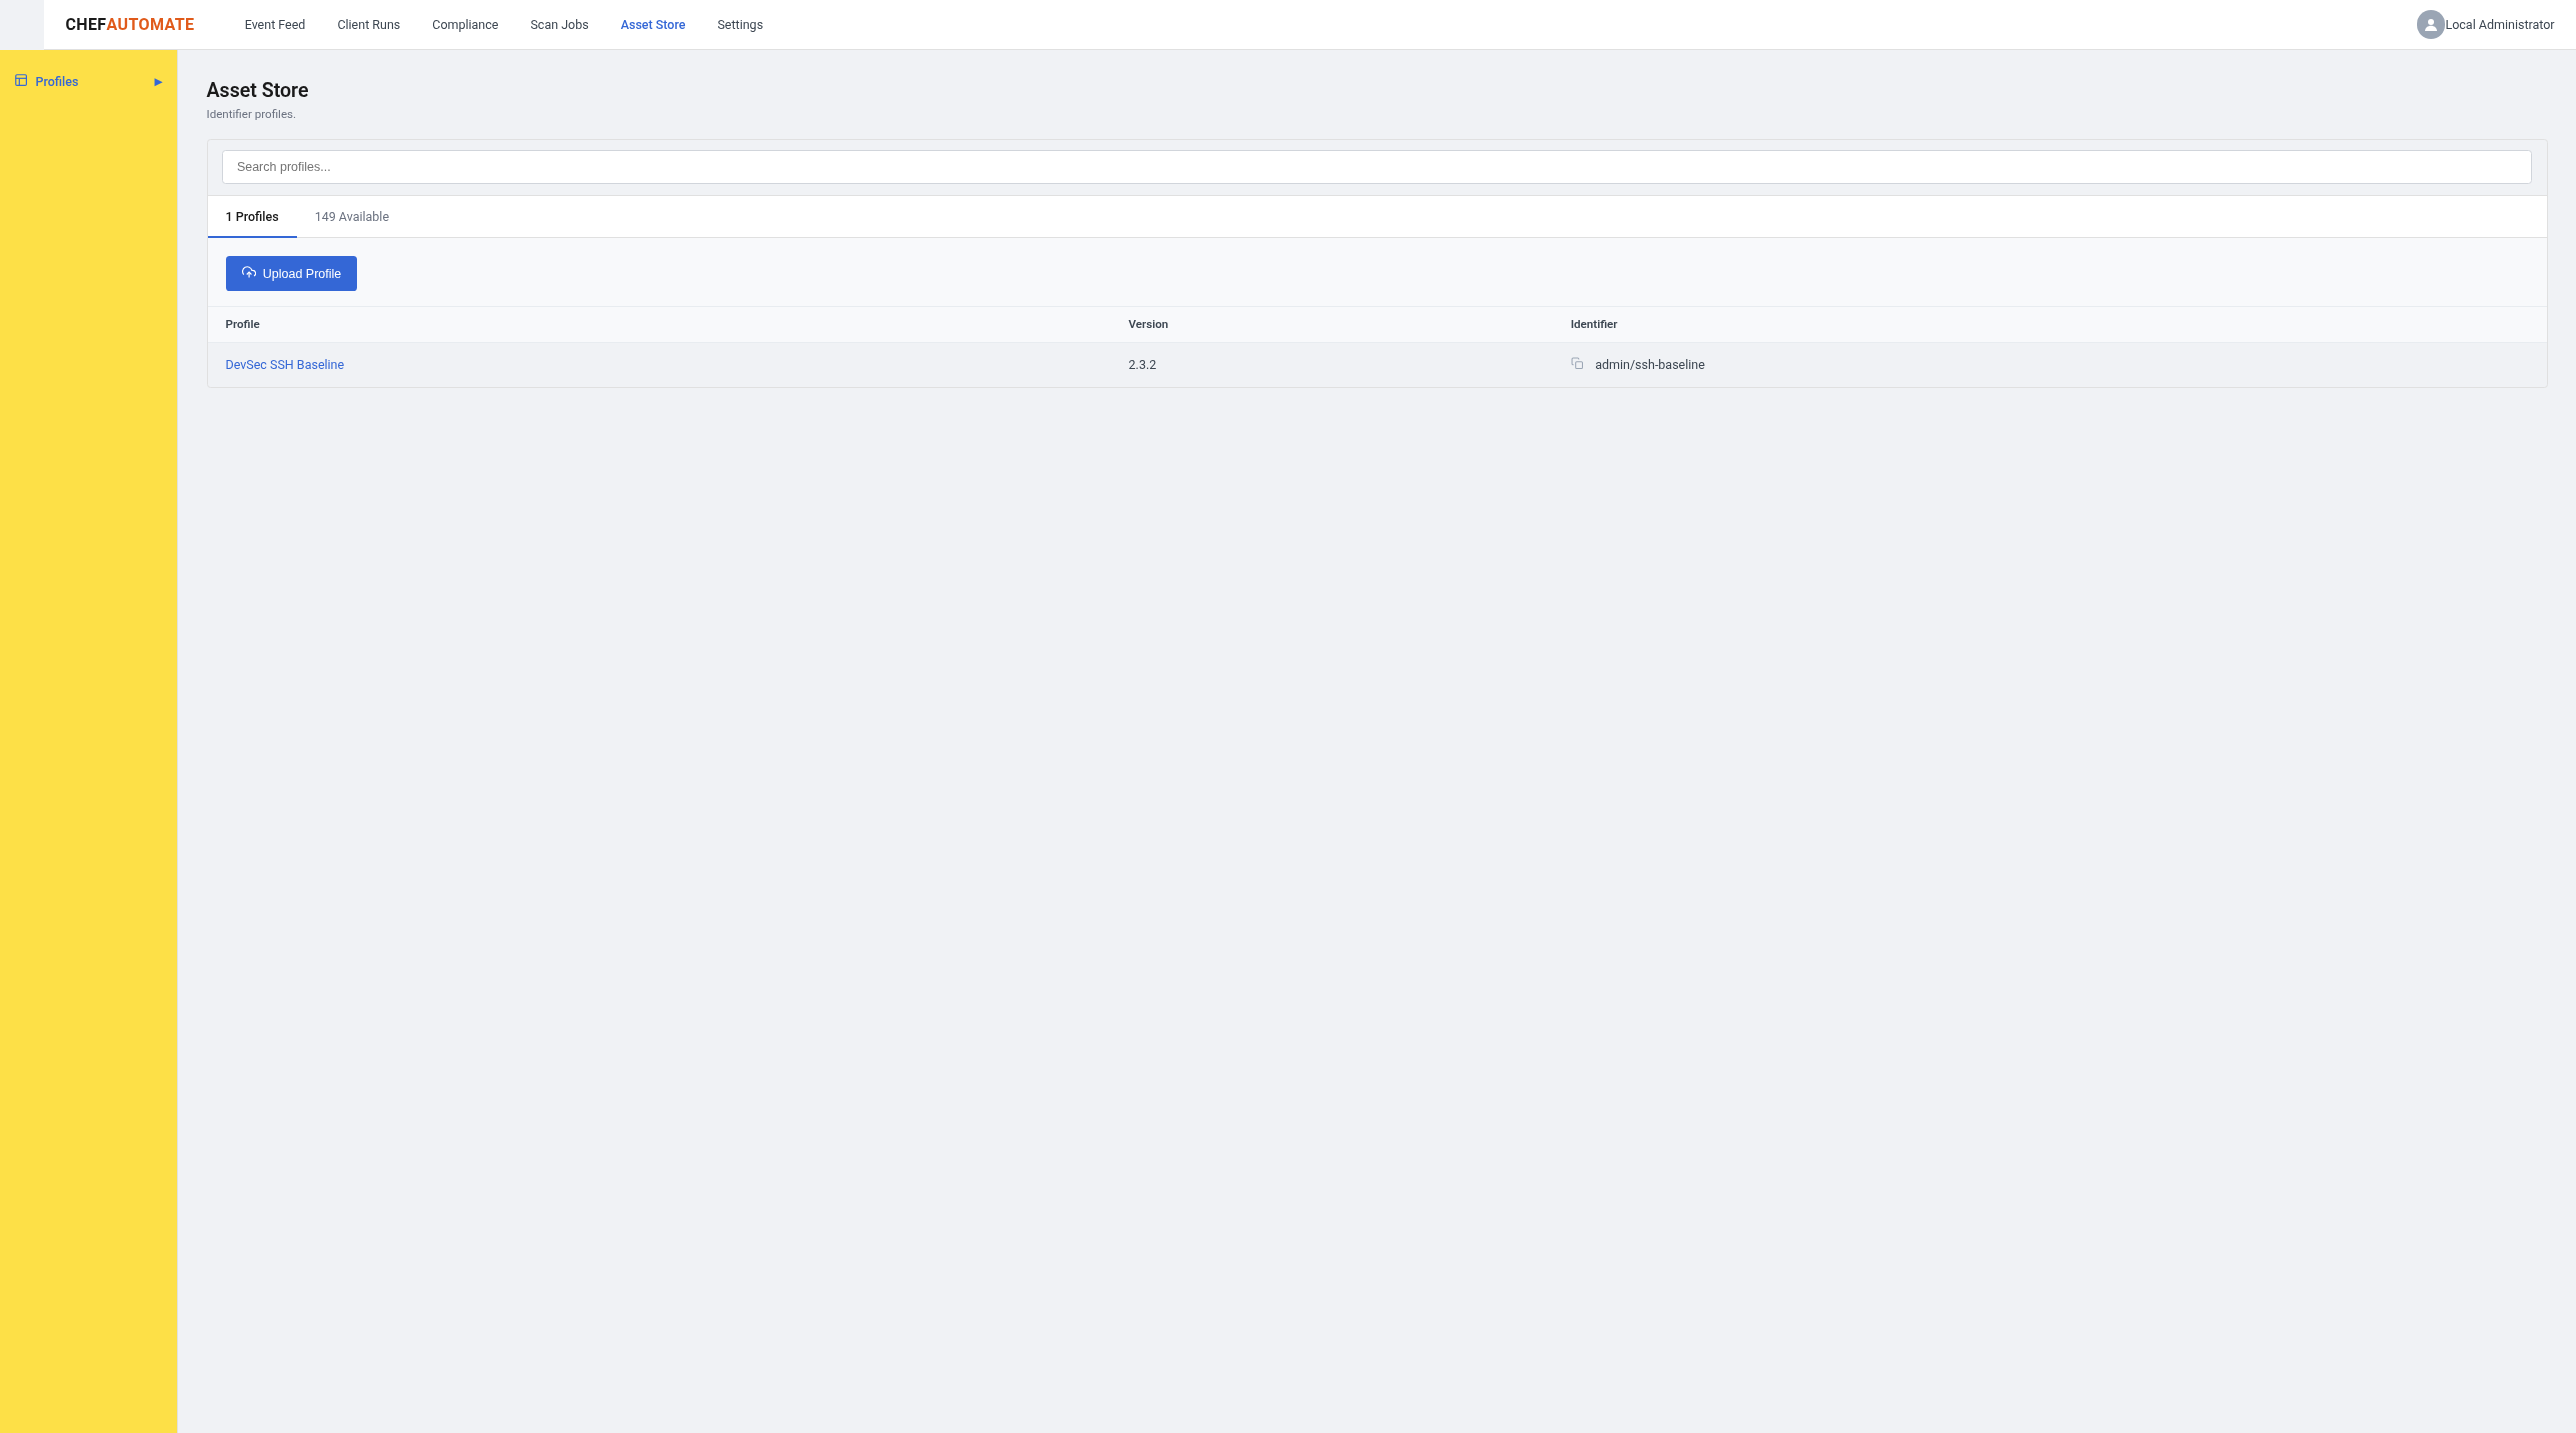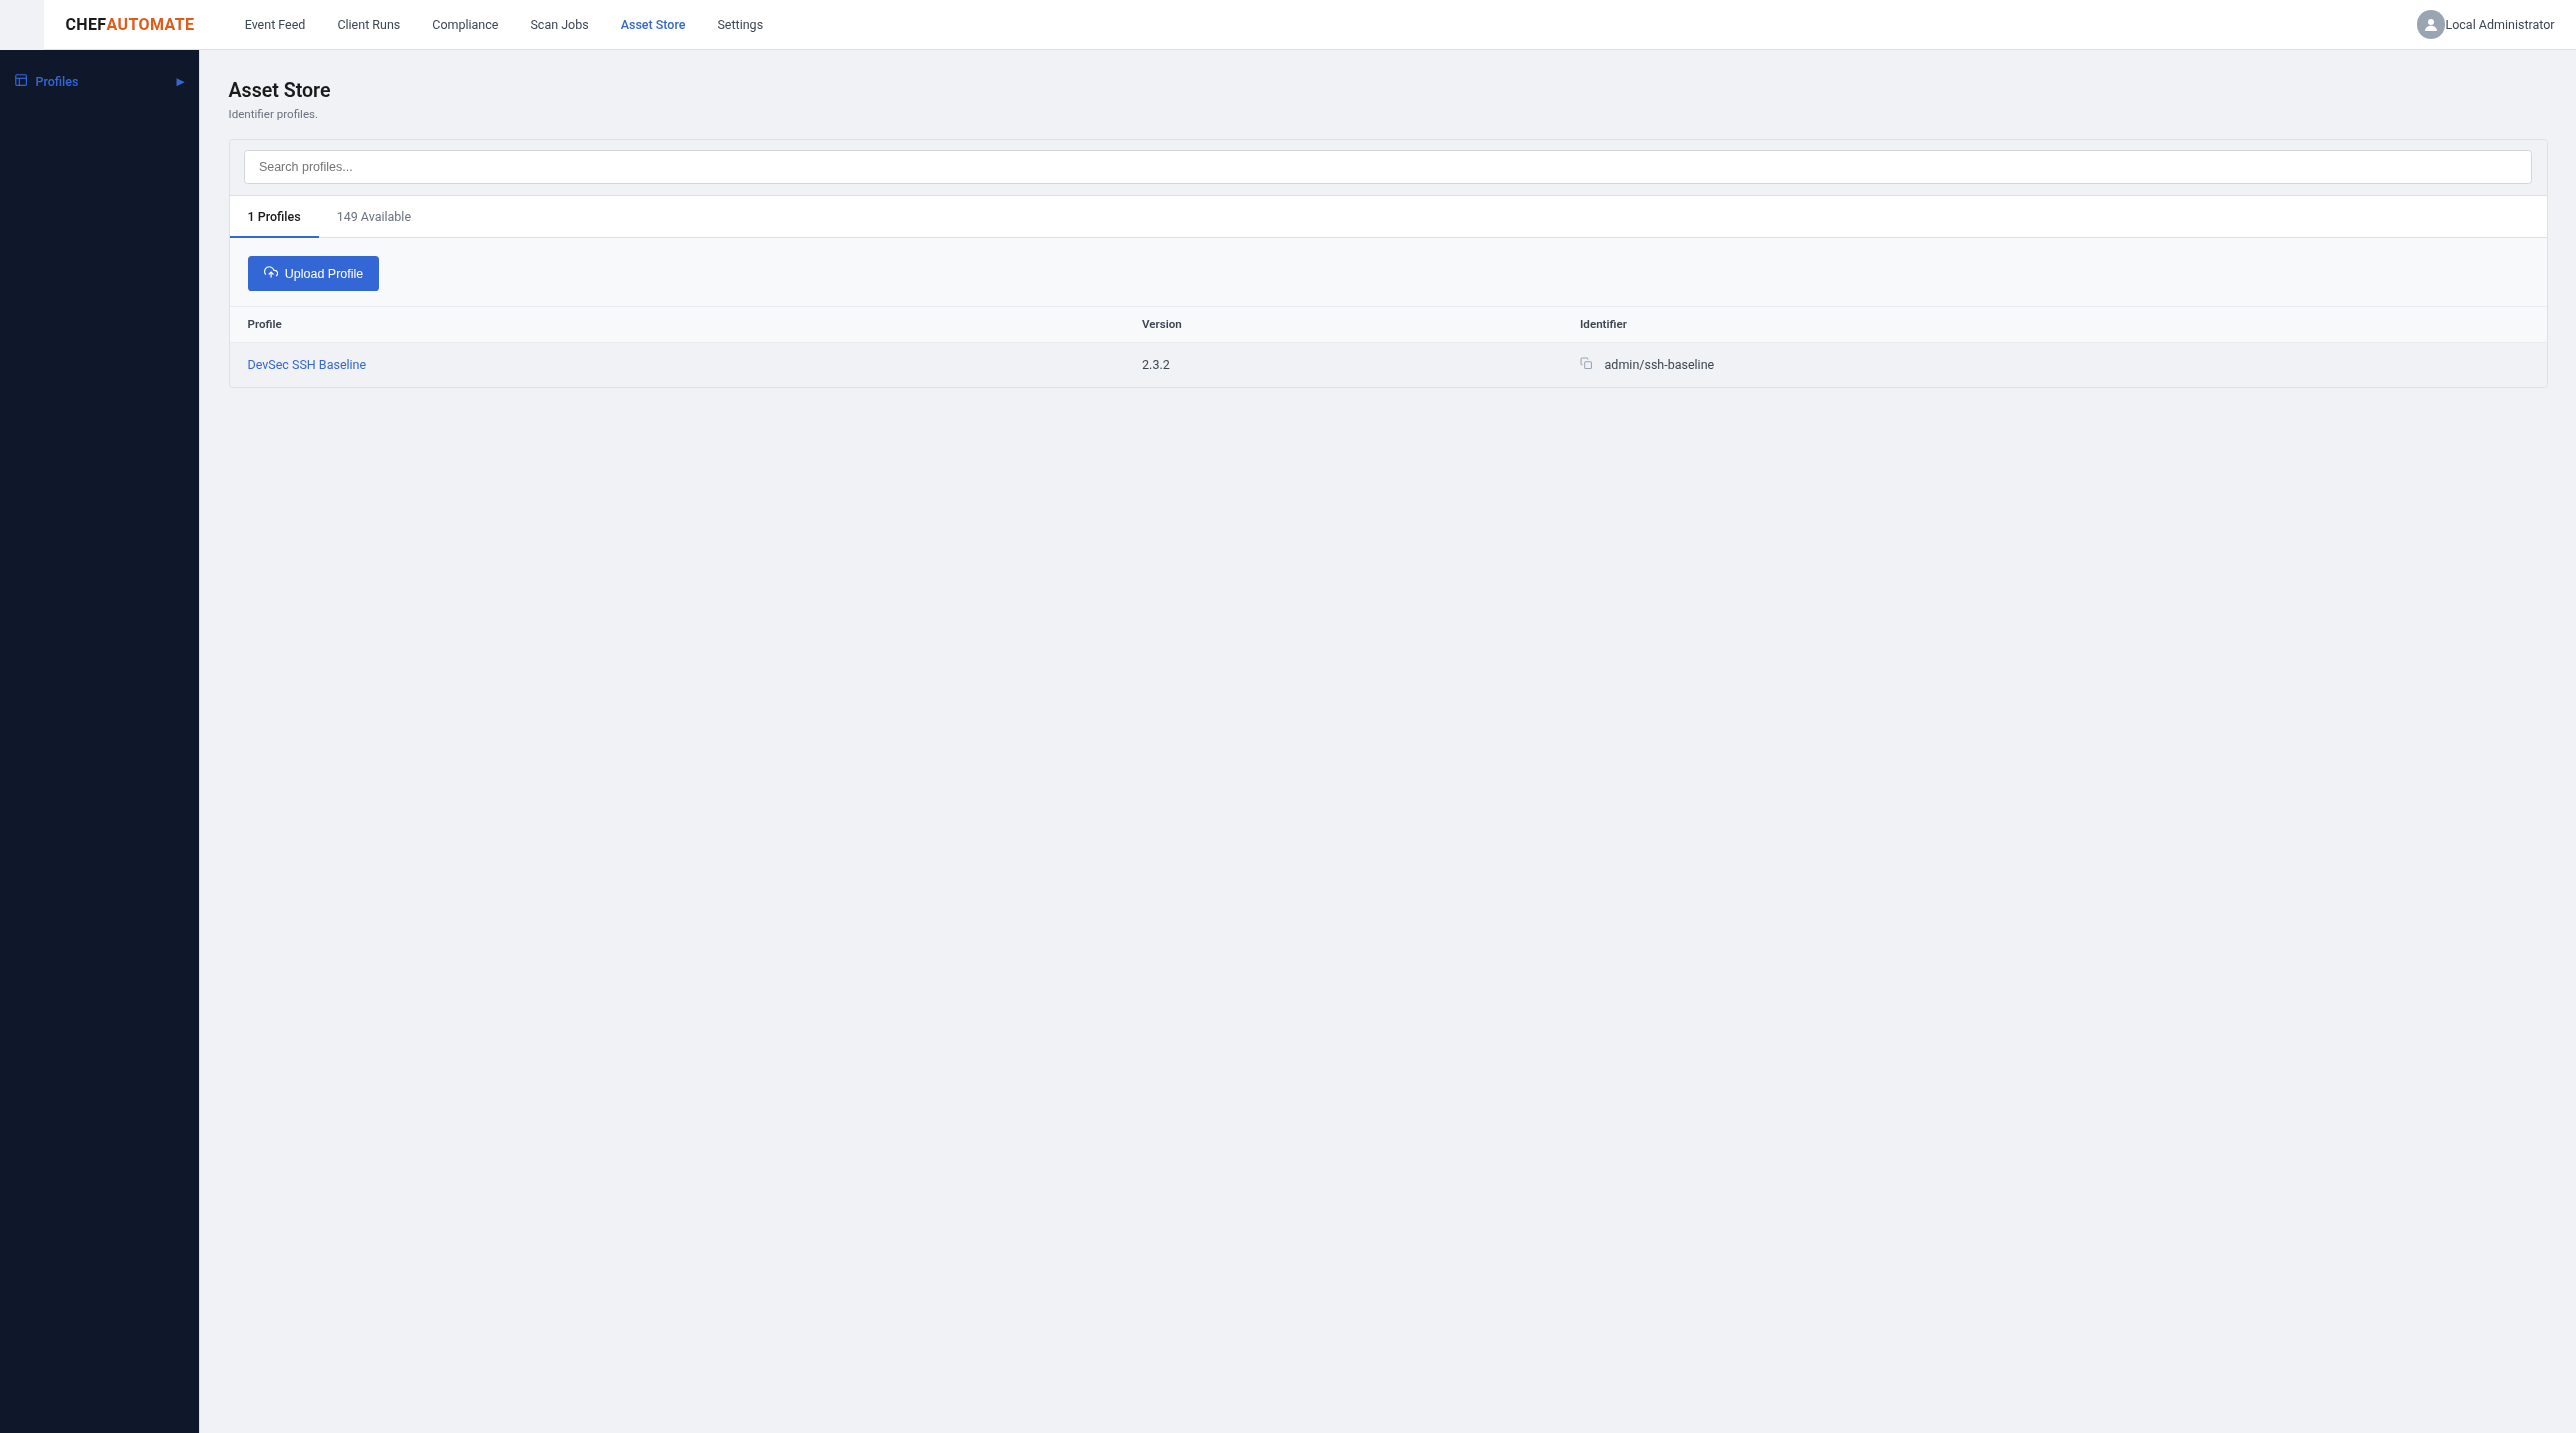--- a/index.html
+++ b/index.html
@@ -59,22 +59,22 @@
 
     
     .app-layout {
       display: flex;
       margin-top: 50px;
       min-height: calc(100vh - 50px);
     }
 
     
     .sidebar {
-      width: 200px;
-      background: #0f172a;
+      width: 178px;
+      background: #fde047;
       border-right: 0.9px solid #e0e0e0;
       padding-top: 14.2px;
       flex-shrink: 0;
       min-height: calc(100vh - 50px);
     }
     .sidebar-item {
       display: flex;
       align-items: center;
       justify-content: space-between;
       padding: 9px 14.2px;

